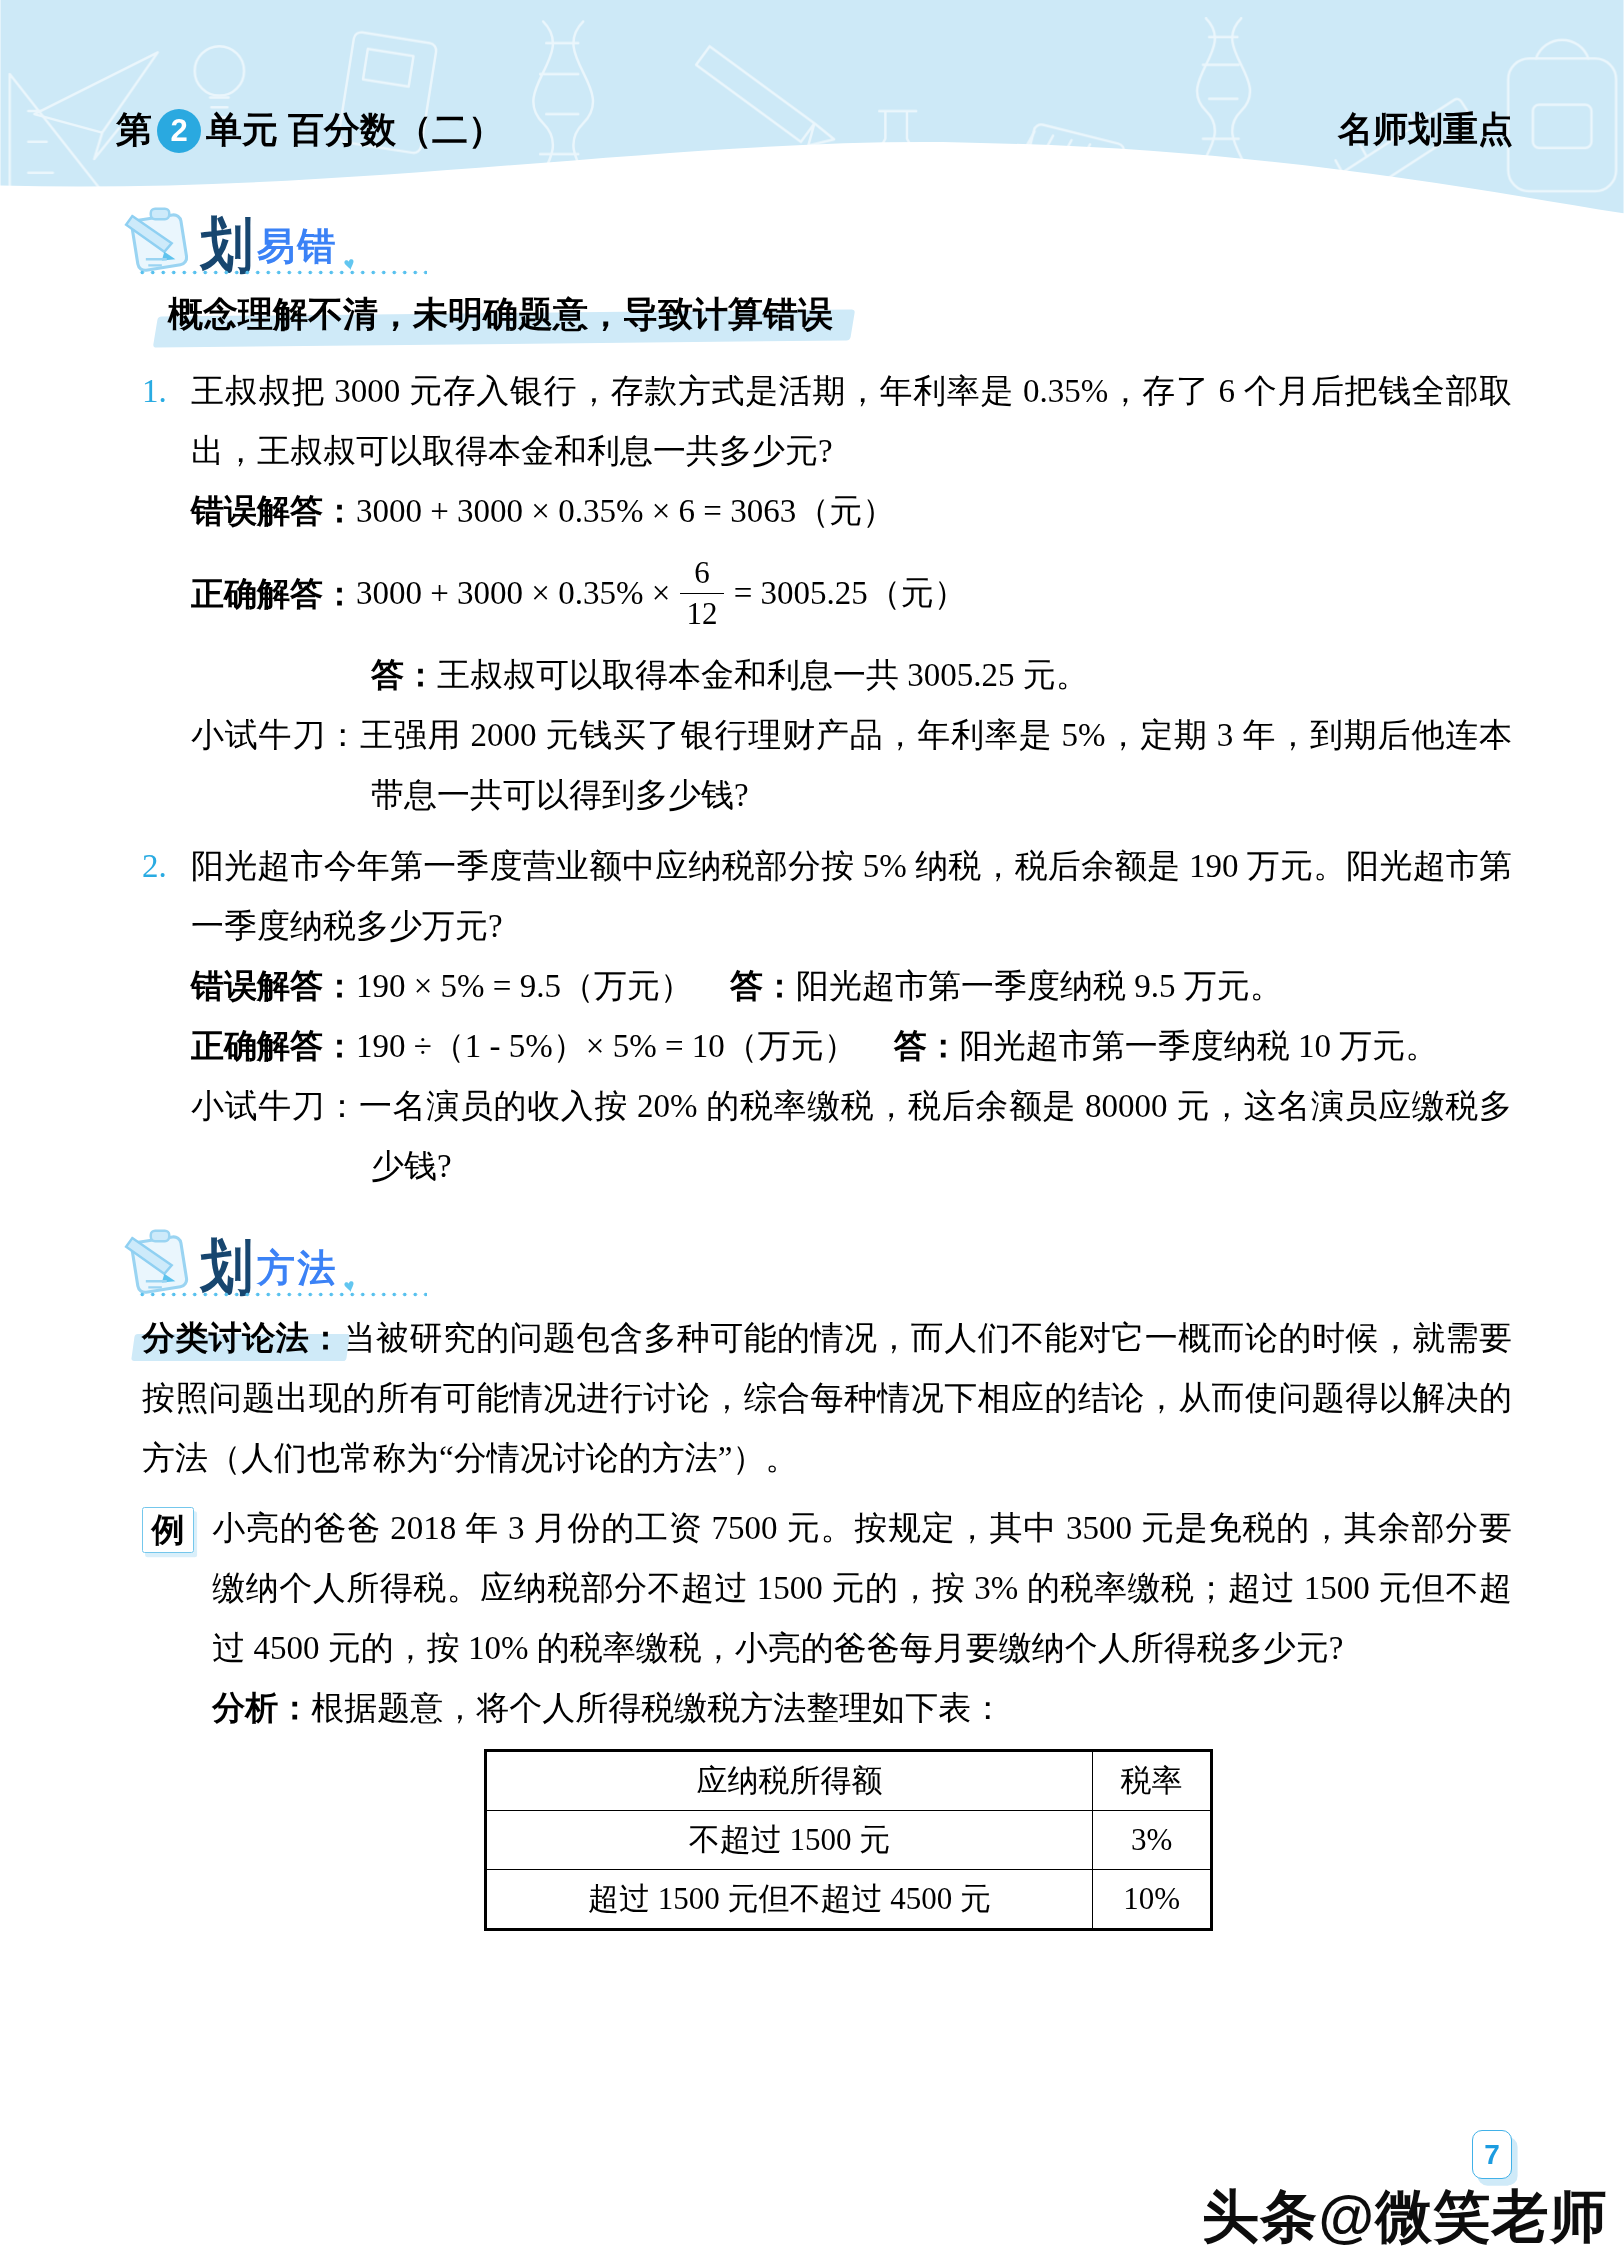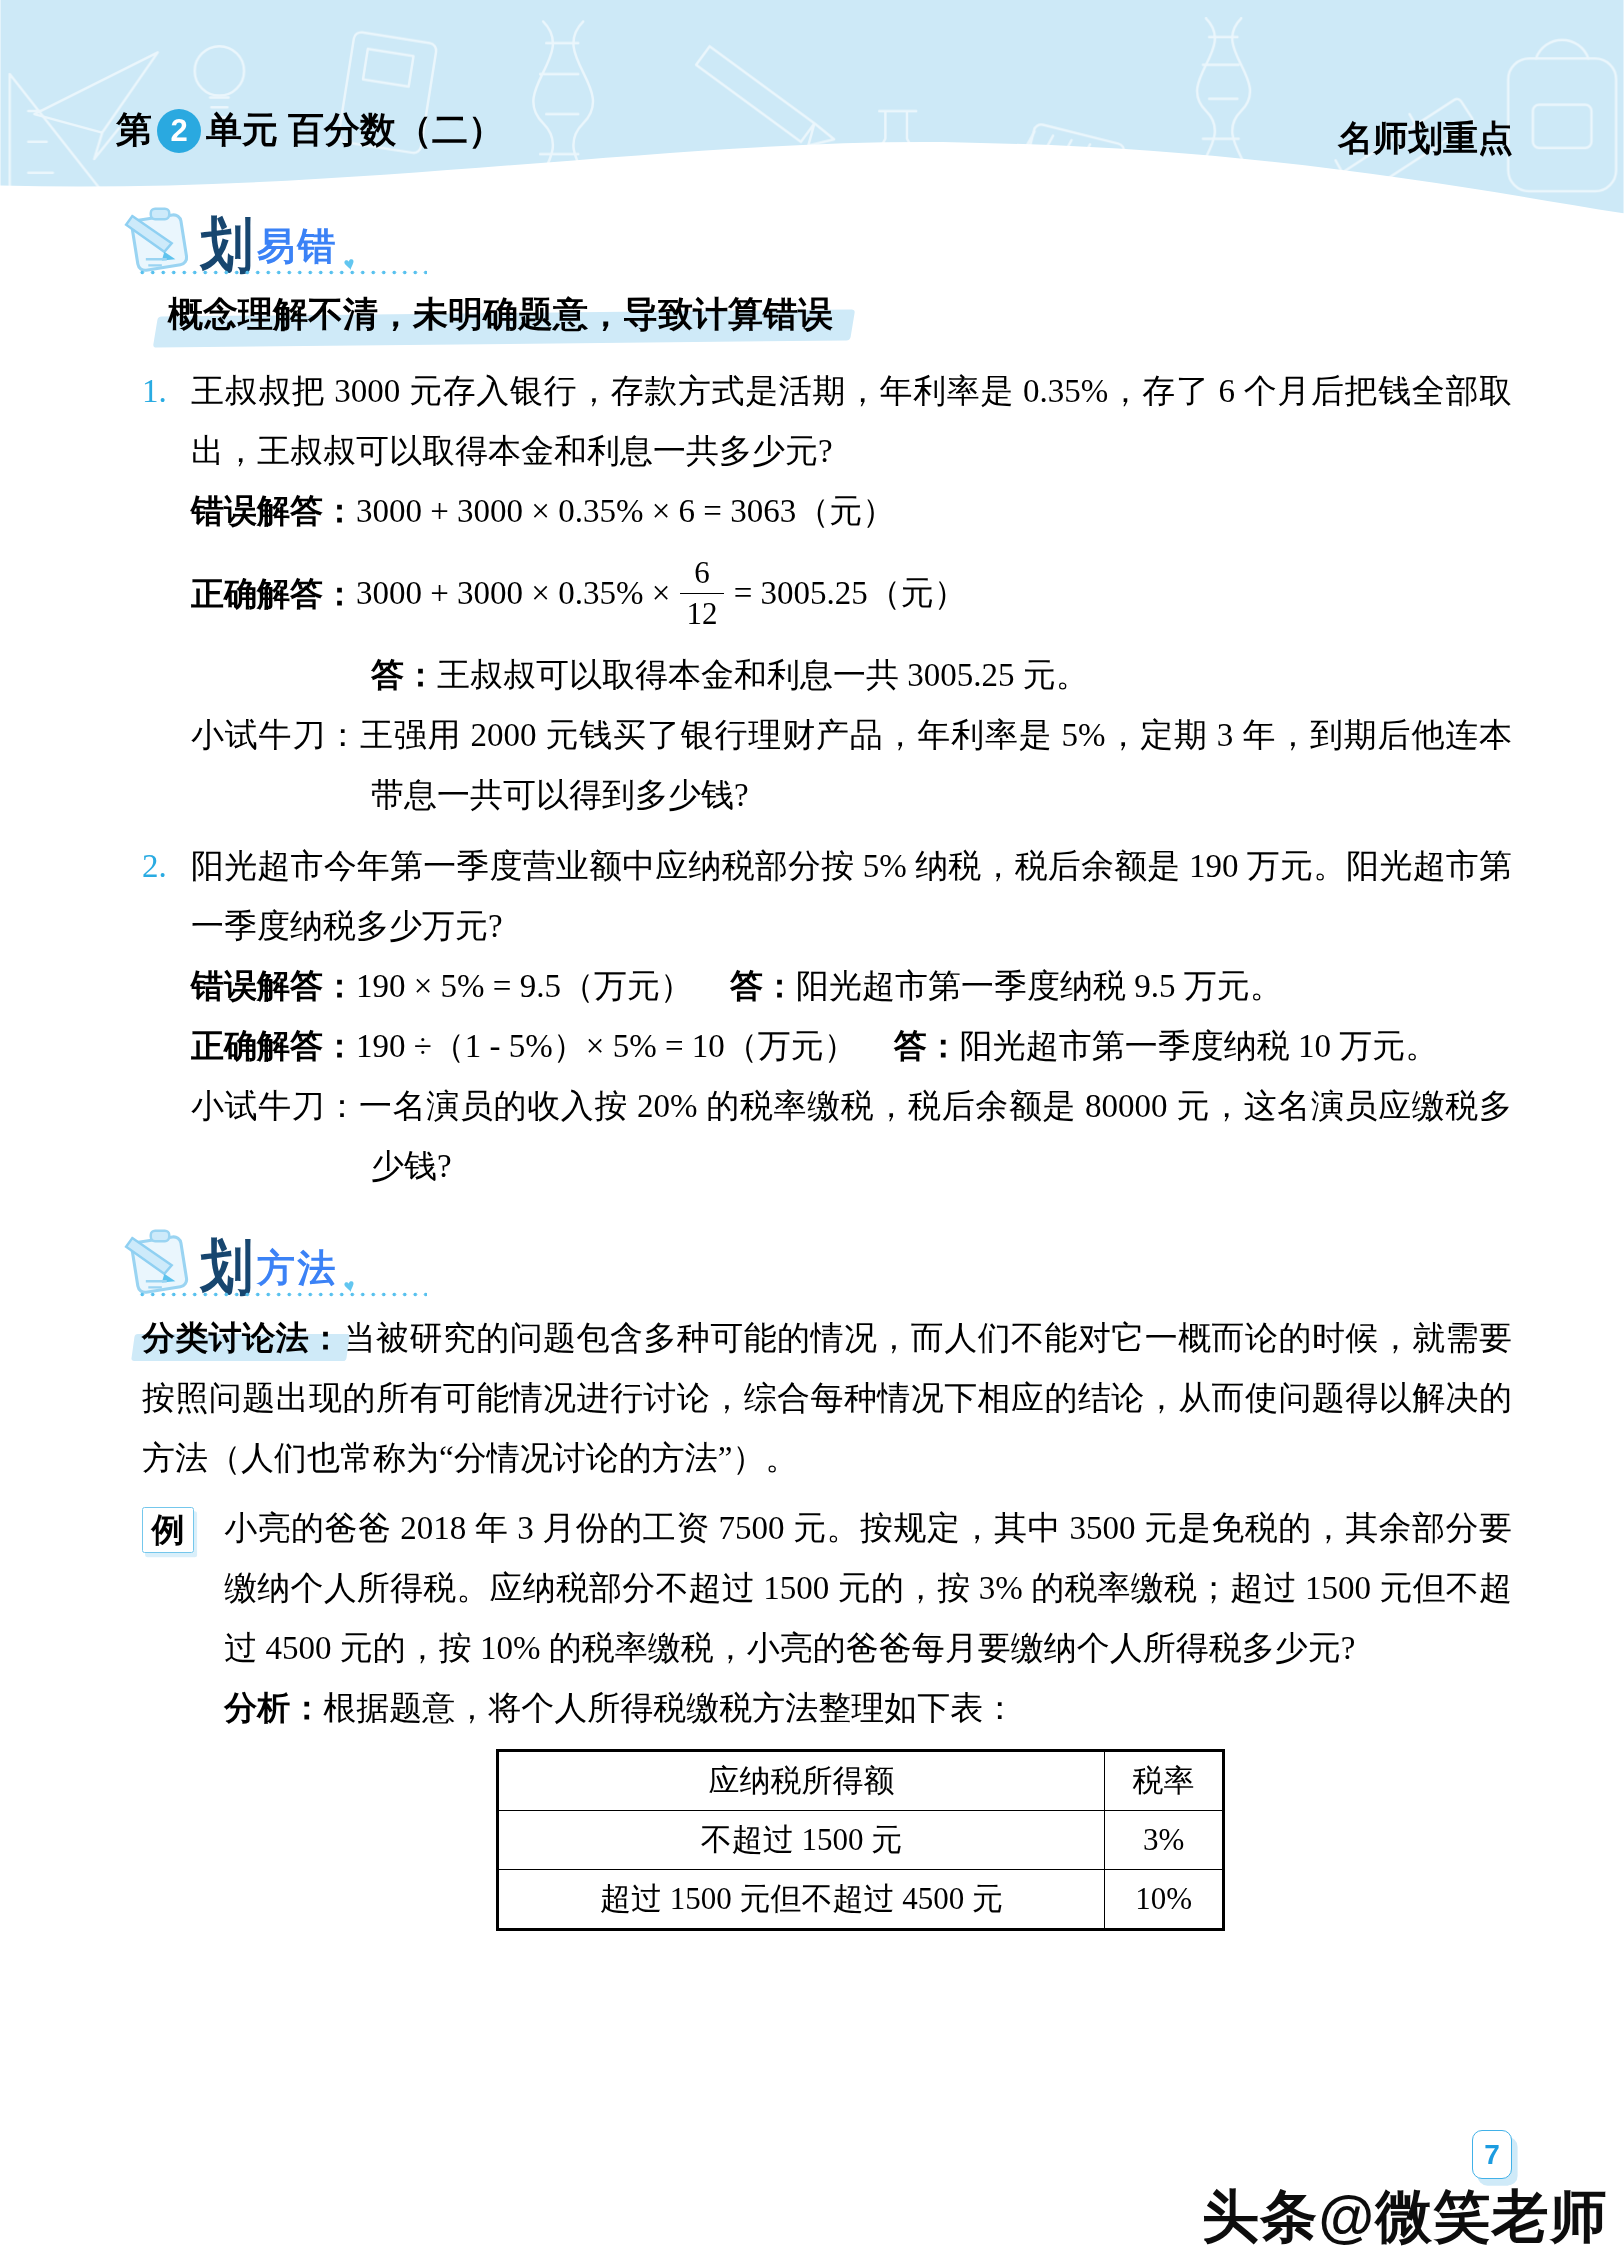--- a/index.html
+++ b/index.html
@@ -7,21 +7,21 @@
     width:1624px;height:2261px;position:relative;overflow:hidden;background:#fff;
     font-family:"Liberation Serif","DejaVu Serif",serif;color:#000;
   }
   
   .header{position:relative;height:217px;}
   .header svg.hbg{position:absolute;left:0;top:0;}
   .unit-title{position:absolute;left:116px;top:106px;font-weight:bold;font-size:36px;
     font-family:"Liberation Sans","DejaVu Sans",sans-serif;display:flex;align-items:center;}
   .unit-num{display:inline-flex;width:44px;height:44px;border-radius:50%;background:#2aa9e0;color:#fff;
     justify-content:center;align-items:center;font-size:31px;margin:0 5px;}
-  .master-label{position:absolute;right:111px;top:115px;font-weight:bold;font-size:35px;
+  .master-label{position:absolute;right:111px;top:106px;font-weight:bold;font-size:35px;
     font-family:"Liberation Sans","DejaVu Sans",sans-serif;}
   
   .hua-badge{position:relative;height:69px;margin-left:121px;display:flex;align-items:flex-end;width:395px;}
   .hua-badge .icon{position:relative;top:3.7px;}
   .hua-char{font-family:"Liberation Sans","DejaVu Sans",sans-serif;font-weight:bold;font-size:53px;
     color:#17466f;line-height:0.95;transform:scaleY(1.12);margin:0 3.7px 0 1.2px;}
   .hua-label{font-family:"Liberation Sans","DejaVu Sans",sans-serif;font-weight:bold;font-size:38px;
     color:#3b82f6;line-height:1;margin-bottom:5px;letter-spacing:2.5px;}
   .hua-heart{color:#62c6f0;font-size:18.5px;margin:0 0 -5px 6.2px;transform:rotate(-12deg);}
   .hua-dots{position:absolute;left:16px;bottom:-5px;width:290px;height:5px;
@@ -47,21 +47,21 @@
   .frac .num{padding:0 6.2px 2.5px;}
   .inline-gap{display:inline-block;width:37px;}
   
   .method-name{position:relative;z-index:0;}
   .method-name::after{content:"";position:absolute;z-index:-1;left:-8.6px;right:-6.2px;top:40%;height:72%;
     background:#cfeaf8;transform:skewX(-8deg);border-radius:3.1px;}
   .example{display:flex;margin-top:10px;}
   .ex-box{align-self:flex-start;border:1.9px solid #74c7ec;box-shadow:3.1px 4.3px 0 #d9effa;border-radius:2.5px;
     padding:3.7px 8.6px;margin-top:8.6px;font-weight:bold;font-size:33px;line-height:1.1;
     font-family:"Liberation Sans","DejaVu Sans",sans-serif;}
-  .ex-body{flex:1;margin-left:30px;}
+  .ex-body{flex:1;margin-left:18px;}
   table.tax{border-collapse:collapse;margin:11px 0 6.2px 272px;font-size:31px;}
   table.tax td{border:1.2px solid #000;text-align:center;height:58px;padding:0 12.3px;}
   table.tax{border:3.1px solid #000;}
   td.c1{width:580px;}
   td.c2{width:93px;}
   .conclusion{margin-left:64px;}
   
   .page-badge{position:absolute;top:2130px;right:112px;width:38px;height:47px;background:#fff;
     border:1.9px solid #41b1e8;border-radius:10px;box-shadow:5.6px 6.8px 0 #cfeaf8;
     display:flex;align-items:center;justify-content:center;color:#1c9ce0;font-weight:bold;font-size:28px;

